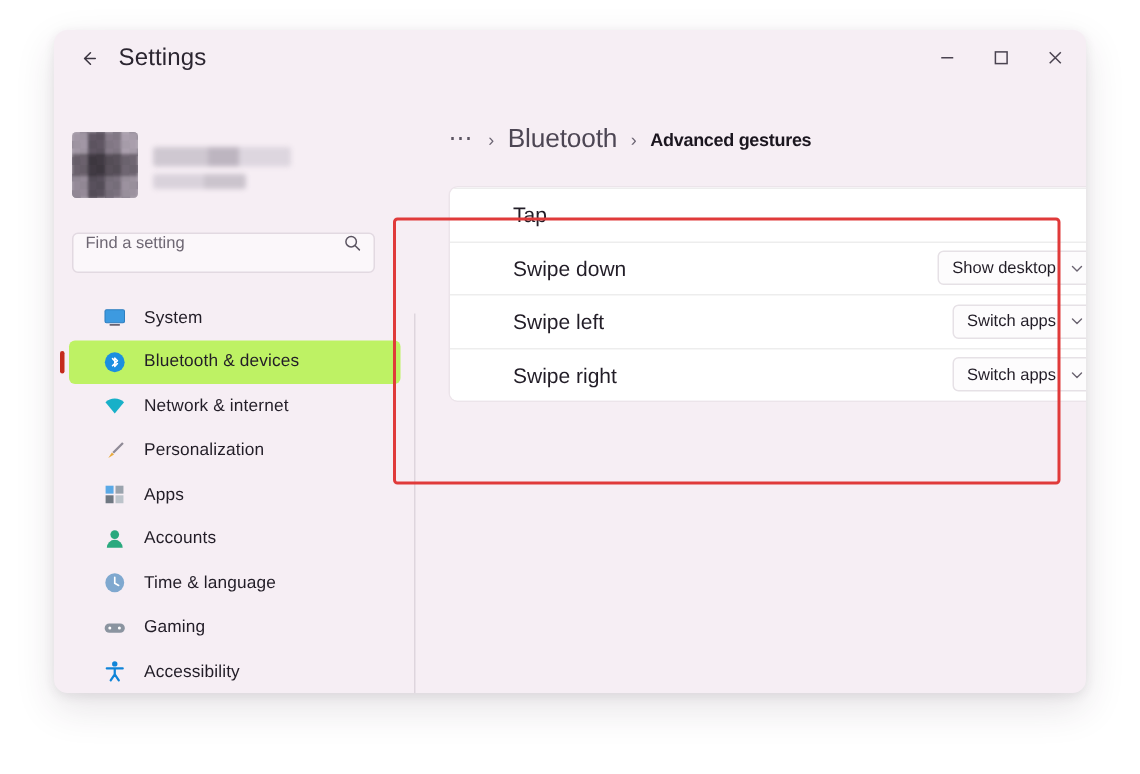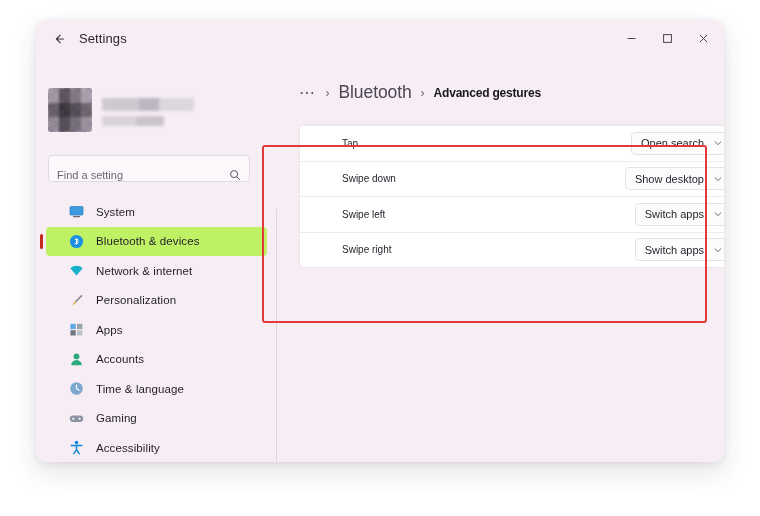--- a/index.html
+++ b/index.html
@@ -26,21 +26,21 @@
     position: absolute; left: 0; top: 0; width: 100%; height: 37px;
     display: flex; align-items: center;
   }
   .back-btn {
     width: 28px; height: 26px; margin-left: 9px;
     display: flex; align-items: center; justify-content: center;
     border-radius: 4px; color: #3b3540;
   }
   .back-btn svg { display:block; }
   .app-title {
-    margin-left: 6px; font-size: 13px; color: #2b2530; letter-spacing: .1px;
+    margin-left: 6px; font-size: 16px; color: #2b2530; letter-spacing: .1px;
   }
   .win-controls {
     position: absolute; right: 0; top: 0; height: 37px; display: flex;
   }
   .win-btn {
     width: 36px; height: 37px; display: flex; align-items: center; justify-content: center;
     color: #4a4350;
   }
   .win-btn.close { margin-right: 3px; }
   .win-btn svg { display: block; }
@@ -81,21 +81,21 @@
     width: 62px; height: 10px; border-radius: 2px;
     background: linear-gradient(90deg,#d9d2db 0 55%,#cbc4cd 55% 100%);
     filter: blur(1.7px);
   }
   .namebox { display:flex; flex-direction:column; padding-top:3px; }
 
   .search-wrap {
     position: absolute; left: 12px; top: 98px;
     width: 202px; height: 27px;
     background: #fbf7fa; border: 1px solid #e2d9e1; border-radius: 4px;
-    display: flex; align-items: flex-end; padding: 0 8px;
+    display: flex; align-items: flex-start; padding: 0 8px;
   }
   .search-input {
     flex: 1; border: none; outline: none; background: transparent;
     font-family: "Liberation Sans", sans-serif; font-size: 11px; color: #5d5663;
   }
   .search-input::placeholder { color: #6e6773; }
   .search-icon { color: #5b5461; display:flex; }
 
   .navlist { position: absolute; left: 0; top: 140px; right: 0; }
   .navitem {
@@ -139,21 +139,21 @@
     height: 37px; display: flex; align-items: center; padding: 0 14px;
     background: #fdfbfd;
   }
   .card-head-title { flex: 1; font-size: 11.5px; color: #221d27; }
   .chev { color: #3e3845; display: flex; }
 
   .row {
     height: 35.5px; display: flex; align-items: center;
     padding: 0 14px 0 42px; border-top: 1px solid #ededed; background: #fff;
   }
-  .row-label { flex: 1; font-size: 10px; color: #221d27; }
+  .row-label { flex: 1; font-size: 14px; color: #221d27; }
   .combo {
     height: 23px; min-width: 86px; border: 1px solid #e6e1e6; border-radius: 4px;
     background: #fdfcfd; display: flex; align-items: center;
     padding: 0 7px 0 9px; gap: 9px; justify-content: space-between;
   }
   .combo-val { font-size: 11px; color: #221d27; white-space: nowrap; }
   .combo-chev { color: #6a6370; display: flex; }
 
   .card2 {
     position: absolute; left: 22px; top: 294px; width: 447px;
@@ -329,28 +329,20 @@
         <span class="bc-sep">›</span>
         <span class="bc-link">Bluetooth</span>
         <span class="bc-sep">›</span>
         <span class="bc-current">Advanced gestures</span>
       </div>
 
       <div class="card">
 
         <div class="row">
           <span class="row-label">Tap</span>
-          <span class="combo">
-            <span class="combo-val">Open search</span>
-            <span class="combo-chev">
-              <svg width="10" height="10" viewBox="0 0 10 10" fill="none">
-                <path d="M2 3.7 5 6.6 8 3.7" stroke="#6a6370" stroke-width=".95" stroke-linecap="round" stroke-linejoin="round"></path>
-              </svg>
-            </span>
-          </span>
         </div>
 
 
         <div class="row">
           <span class="row-label">Swipe down</span>
           <span class="combo">
             <span class="combo-val">Show desktop</span>
             <span class="combo-chev">
               <svg width="10" height="10" viewBox="0 0 10 10" fill="none">
                 <path d="M2 3.7 5 6.6 8 3.7" stroke="#6a6370" stroke-width=".95" stroke-linecap="round" stroke-linejoin="round"></path>

